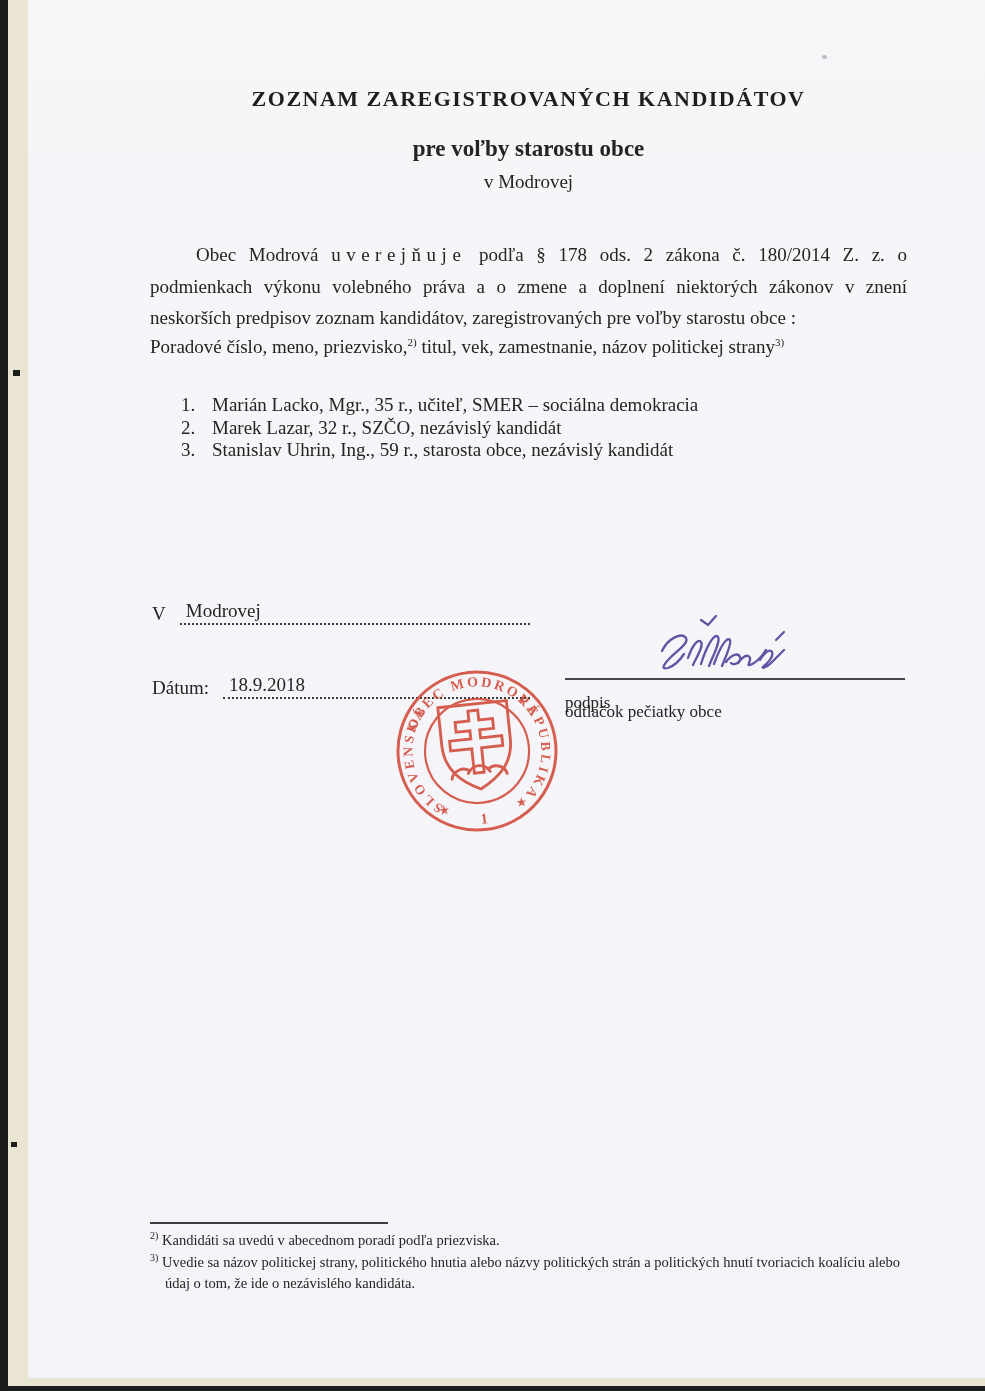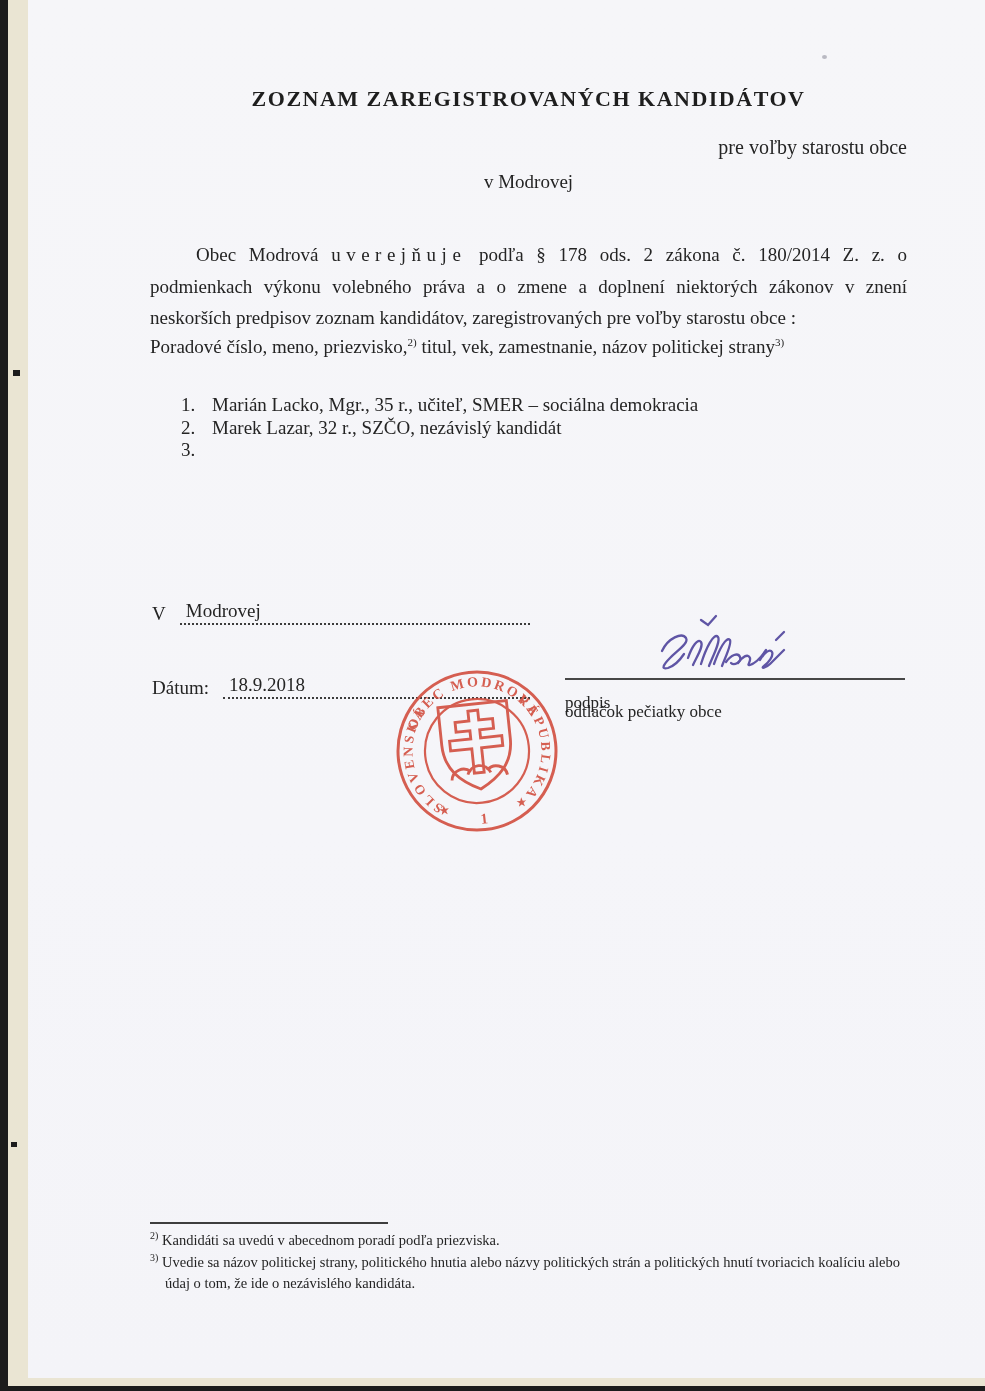--- a/index.html
+++ b/index.html
@@ -8,21 +8,21 @@
   .scan-backing{position:absolute;left:8px;top:0;width:977px;height:1386px;background:#eae5d3;}
   .page{position:absolute;left:28px;top:0;width:957px;height:1378px;
         background:linear-gradient(180deg,#f6f6f9 0%,#f5f5f9 60%,#f4f4f8 100%);}
   .content{position:absolute;left:0;top:0;width:985px;height:1391px;color:#242424;}
   .abs{position:absolute;}
   .tick{position:absolute;background:#1c1c1c;}
   .speck{position:absolute;background:#b9b9c2;border-radius:50%;}
 
   .title{left:150px;top:86px;width:757px;text-align:center;font-size:22px;font-weight:bold;
          letter-spacing:1.5px;color:#1e1e1e;}
-  .subtitle{left:150px;top:136px;width:757px;text-align:right;font-size:20px;font-weight:normal;}
+  .subtitle{left:150px;top:136px;width:757px;text-align:center;font-size:23px;font-weight:bold;}
   .place-line{left:150px;top:171px;width:757px;text-align:center;font-size:19px;}
 
   .paragraph{left:150px;top:239px;width:757px;font-size:19px;line-height:31.5px;}
   .jline{text-align:justify;text-align-last:justify;}
   .jline.first{padding-left:46px;}
   .lline{text-align:left;}
   .spaced-word{letter-spacing:5.5px;}
 
   .columns-line{left:150px;top:336px;width:800px;font-size:19px;}
   sup{font-size:11px;line-height:0;}
@@ -83,20 +83,21 @@
       <div class="cand-row">
         <span class="cand-num">1.</span>
         <span class="cand-text">Marián Lacko, Mgr., 35 r., učiteľ, SMER – sociálna demokracia</span>
       </div>
       <div class="cand-row">
         <span class="cand-num">2.</span>
         <span class="cand-text">Marek Lazar, 32 r., SZČO, nezávislý kandidát</span>
       </div>
       <div class="cand-row">
         <span class="cand-num">3.</span>
+        <span class="cand-text">Stanislav Uhrin, Ing., 59 r., starosta obce, nezávislý kandidát</span>
       </div>
     </div>
 
     <div class="abs field-row place-row">
       <span class="field-label">V</span>
       <span class="field-box">Modrovej</span>
     </div>
     <div class="abs field-row date-row">
       <span class="field-label">Dátum:</span>
       <span class="field-box">18.9.2018</span>

